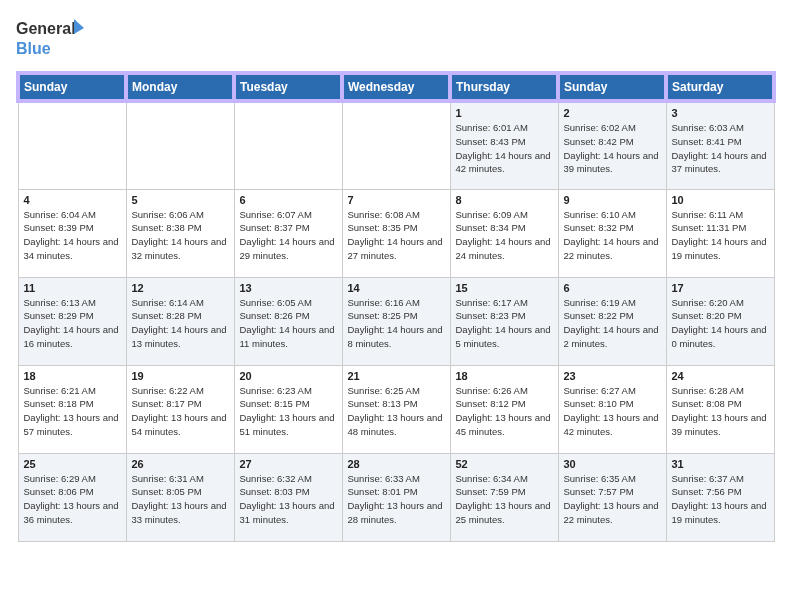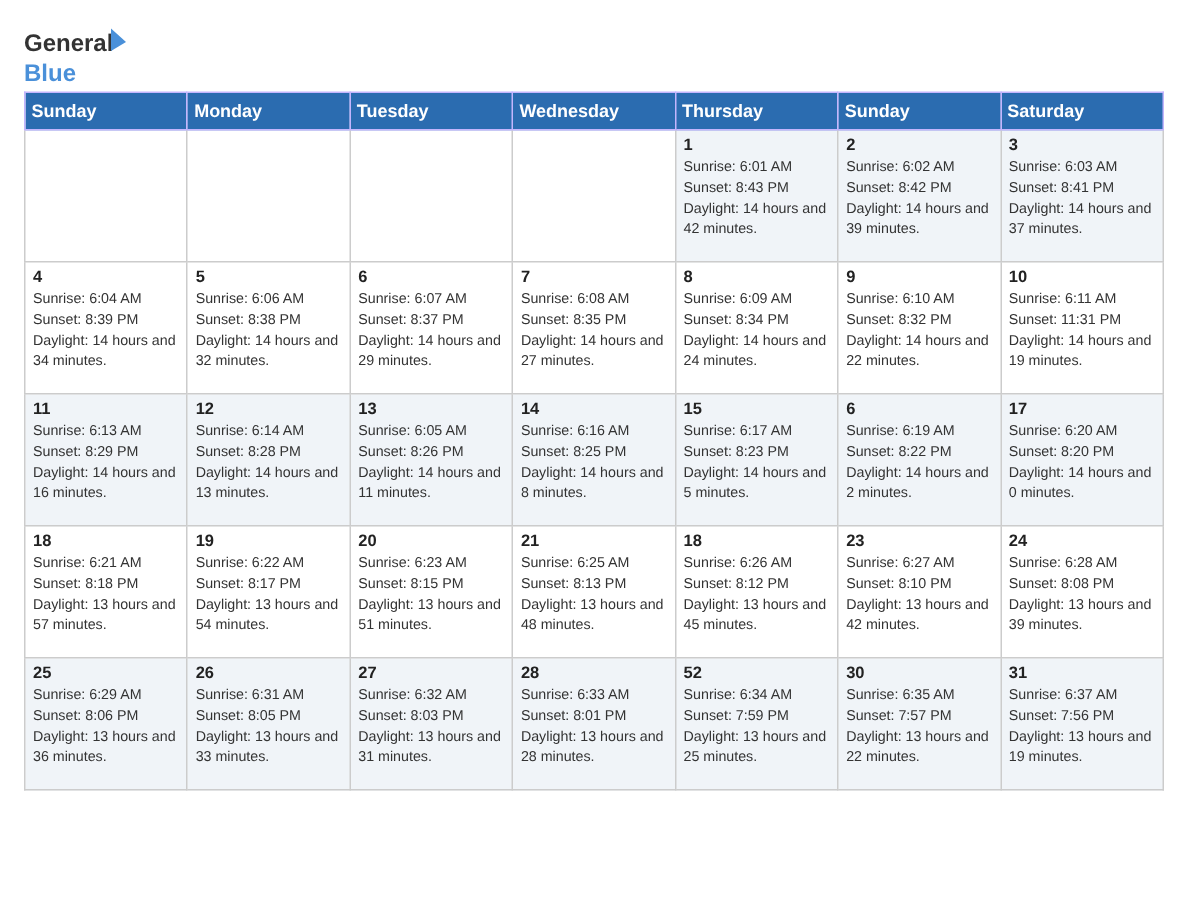--- a/index.html
+++ b/index.html
@@ -7,20 +7,21 @@
       font-family: Arial, sans-serif;
       background: #fff;
       width: 792px;
       min-height: 612px;
       padding: 16px;
     }
     .header {
       display: flex;
       justify-content: space-between;
       align-items: center;
+      margin-bottom: 10px;
     }
     .logo {
       display: flex;
       align-items: center;
       gap: 4px;
     }
     .title-block {
       text-align: right;
     }
     .month-year {
@@ -37,21 +38,21 @@
       border-collapse: collapse;
       table-layout: fixed;
     }
     thead th {
       background-color: #2b6cb0;
       color: #fff;
       font-size: 12px;
       font-weight: bold;
       padding: 5px 4px;
       text-align: left;
-      border: 1px solid #c4b5fd;
+      border: 4px solid #c4b5fd;
     }
     tbody td {
       vertical-align: top;
       border: 1px solid #ccc;
       padding: 4px 5px;
       font-size: 10px;
       color: #333;
       height: 88px;
     }
     tbody tr:nth-child(odd) td {

